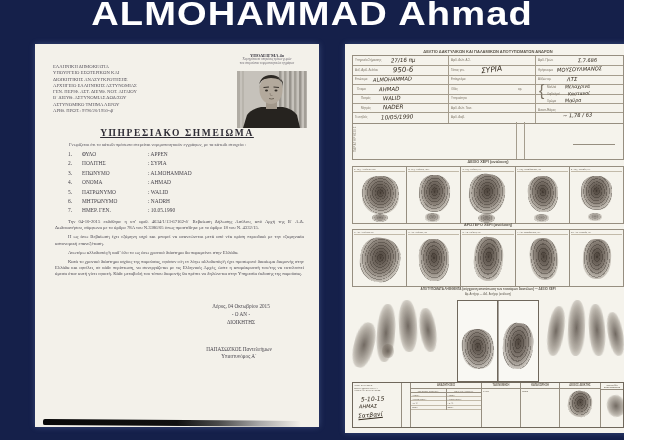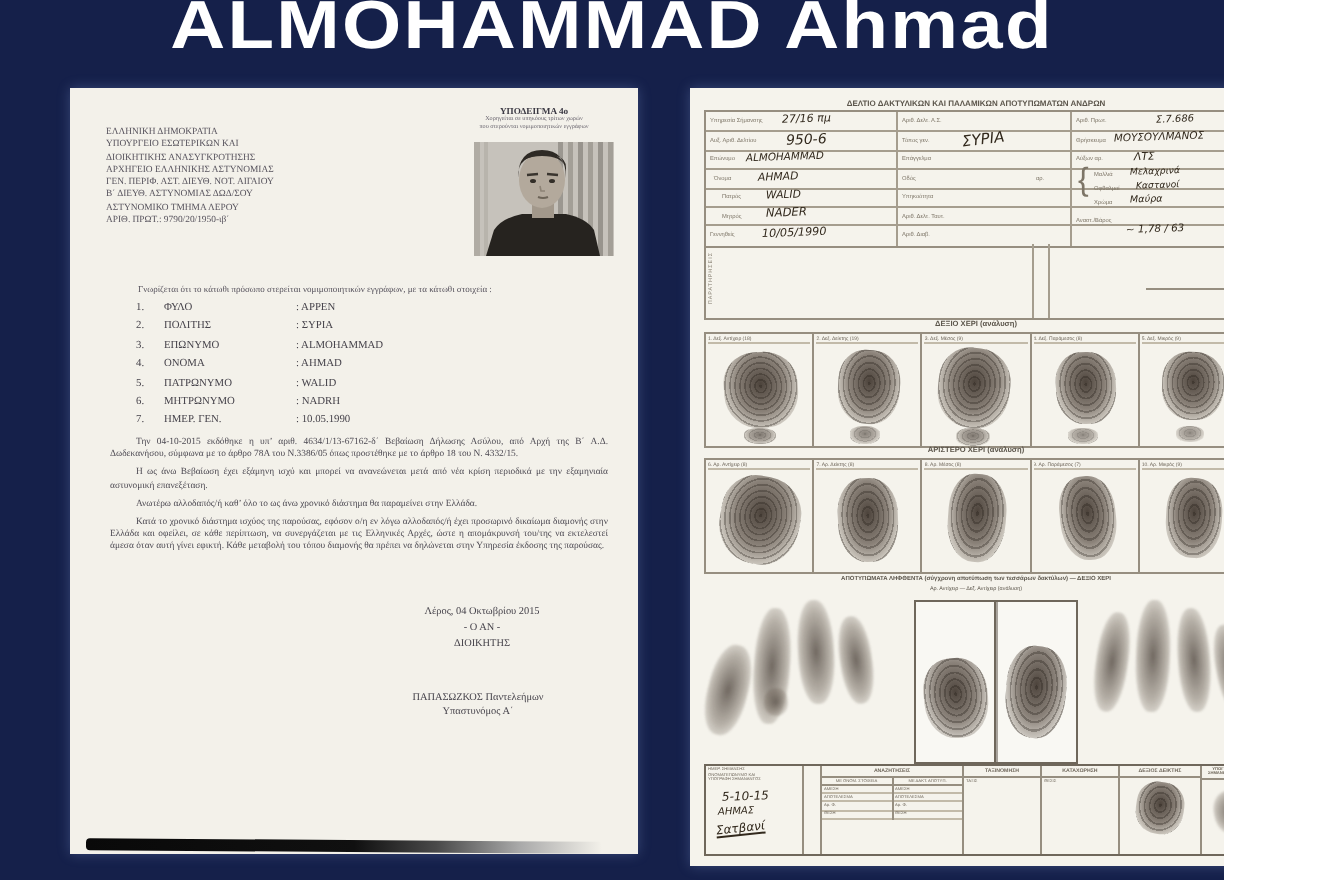--- a/index.html
+++ b/index.html
@@ -1,17 +1,17 @@
 <!DOCTYPE html>
 <html><head>
 <meta charset="utf-8">
 <style>
   html,body{margin:0;padding:0;}
   #stage{position:relative;width:612px;height:440px;background:#15204a;overflow:hidden;
-         font-family:"Liberation Sans",sans-serif;}
+         font-family:"Liberation Sans",sans-serif;padding-left:12px;}
   .slide-title{position:absolute;top:-6px;left:0;right:0;text-align:center;color:#ffffff;
     font-size:34px;font-weight:bold;letter-spacing:1px;transform:scaleX(1.12);
     font-family:"Liberation Sans",sans-serif;}
   .paper{position:absolute;background:#f3f1ea;box-shadow:0 0 6px rgba(140,165,225,.3);}
   
   #left-doc{left:35px;top:44px;width:284px;height:383px;font-family:"Liberation Serif",serif;color:#46434b;}
   .lp-letterhead{position:absolute;left:18px;top:20px;font-size:4.7px;line-height:6.3px;color:#56525c;}
   .lp-model{position:absolute;right:6px;top:9px;width:92px;text-align:center;}
   .lp-model .t{font-size:4.6px;font-weight:bold;color:#3c3a44;}
   .lp-model .s{font-size:3.1px;line-height:3.9px;color:#6b6770;}
@@ -114,20 +114,21 @@
         <path d="M22,13 Q25,5 34,5 Q43,5 46,13 Q44,7 34,7 Q24,7 22,13 Z" fill="#2e2a25"></path>
         <ellipse cx="29.5" cy="19.5" rx="1.5" ry="1" fill="#332e28"></ellipse>
         <ellipse cx="39" cy="19.5" rx="1.5" ry="1" fill="#332e28"></ellipse>
         <path d="M26.5,16.5 L32,16" stroke="#3a352f" stroke-width="1.2"></path>
         <path d="M36.5,16 L42,16.5" stroke="#3a352f" stroke-width="1.2"></path>
         <path d="M32,27.5 Q34.5,28.5 37,27.5" stroke="#6d6458" stroke-width="1" fill="none"></path>
         <path d="M33,22 L33.5,24.5 L35.5,24.5" stroke="#8d8376" stroke-width=".8" fill="none"></path>
       </svg>
     </div>
 
+    <div class="lp-heading">ΥΠΗΡΕΣΙΑΚΟ ΣΗΜΕΙΩΜΑ</div>
     <div class="lp-intro">Γνωρίζεται ότι το κάτωθι πρόσωπο στερείται νομιμοποιητικών εγγράφων, με τα κάτωθι στοιχεία :</div>
 
     <div class="lp-row" style="top:107px">
       <span class="n">1.</span>
       <span class="l">ΦΥΛΟ</span>
       <span class="v">: ΑΡΡΕΝ</span>
     </div>
     <div class="lp-row" style="top:116.4px">
       <span class="n">2.</span>
       <span class="l">ΠΟΛΙΤΗΣ</span>

